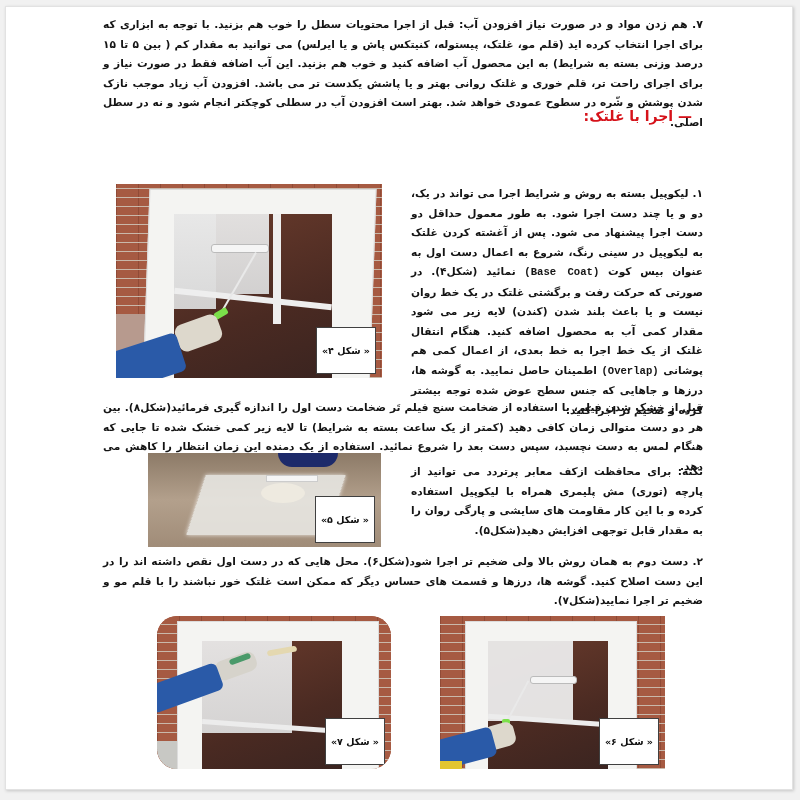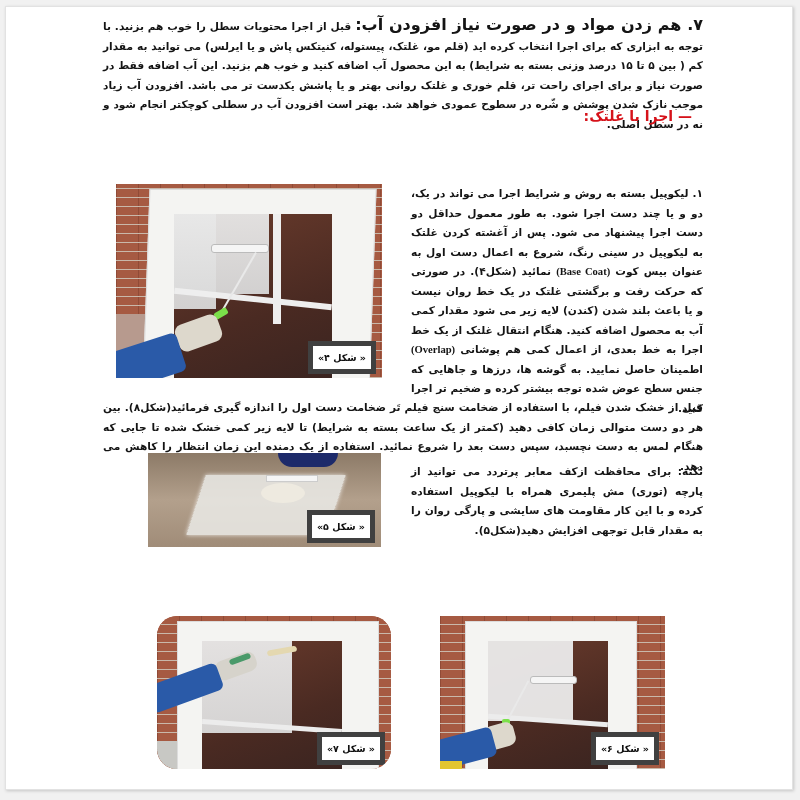--- a/index.html
+++ b/index.html
@@ -23,48 +23,48 @@
     .rtl {
       direction: rtl;
       text-align: justify;
       color: #141414;
       font-size: 10.6px;
       font-weight: bold;
       line-height: 19.5px;
       position: absolute;
     }
     .p-top { left: 97px; top: 8px; width: 600px; }
-    .heading-strong { font-weight: bold; font-size: 16px; }
+    .heading-strong { font-weight: bold; font-size: 11px; }
     .section-heading {
       position: absolute;
       right: 100px; top: 101px;
       direction: rtl;
       color: #d6121a;
       font-size: 14px;
       font-weight: bold;
     }
     .p-intro { left: 97px; top: 136px; width: 600px; }
     .p-step1 { left: 405px; top: 177px; width: 292px; }
     .p-dry { left: 97px; top: 391px; width: 600px; }
     .p-note { left: 405px; top: 455px; width: 292px; }
     .p-step2 { left: 97px; top: 545px; width: 600px; }
-    .latin { direction: ltr; unicode-bidi: embed; font-family: Liberation Serif, serif; margin-top: 36px; }
+    .latin { direction: ltr; unicode-bidi: embed; font-family: Liberation Mono, monospace; margin-top: 36px; }
 
     .photo {
       position: absolute;
       overflow: hidden;
       background: #a65a42;
     }
     .caption {
       position: absolute;
       right: 6px; bottom: 4px;
       background: #ffffff;
-      border: 5px solid #404040;
+      border: 1px solid #404040;
       font-size: 9.5px;
-      padding: 6px 5px;
+      padding: 17px 5px;
       direction: rtl;
       color: #111;
       font-weight: bold;
     }
     
     .brick {
       position: absolute; inset: 0;
       background-color: #a65a42;
       background-image:
         repeating-linear-gradient(0deg, #c9b8aa 0px, #c9b8aa 1px, transparent 1px, transparent 9px),
@@ -155,20 +155,21 @@
     <div style="position:absolute; inset:0; background:linear-gradient(180deg,#8c7a67 0%,#b3a08c 50%,#a08c78 100%);"></div>
     <div style="position:absolute; left:130px; top:0; width:60px; height:14px; background:#1d2a6a; border-radius:0 0 20px 20px;"></div>
     <div style="position:absolute; left:48px; top:22px; width:140px; height:60px; background:rgba(235,235,232,0.85); transform:skewX(-18deg); box-shadow:0 0 4px rgba(255,255,255,0.8);"></div>
     <div style="position:absolute; left:113px; top:30px; width:44px; height:20px; background:#eeeae0; border-radius:50%;"></div>
     <div style="position:absolute; left:118px; top:22px; width:50px; height:5px; background:#f5f5f5; border:1px solid #ccc;"></div>
     <div class="caption">« شکل ۵»</div>
   </div>
 
   <div class="rtl p-note">نکته: برای محافظت ازکف معابر پرتردد می توانید از پارچه (توری) مش پلیمری همراه با لیکوپیل استفاده کرده و با این کار مقاومت های سایشی و پارگی روان را به مقدار قابل توجهی افزایش دهید(شکل۵).</div>
 
+  <div class="rtl p-step2">۲. دست دوم به همان روش بالا ولی ضخیم تر اجرا شود(شکل۶). محل هایی که در دست اول نقص داشته اند را در این دست اصلاح کنید. گوشه ها، درزها و قسمت های حساس دیگر که ممکن است غلتک خور نباشند را با قلم مو و ضخیم تر اجرا نمایید(شکل۷).</div>
 
   <div class="photo" style="left:151px; top:609px; width:234px; height:153px;border-radius:20px;">
     <div class="brick"></div>
     <div style="position:absolute; left:0; top:125px; width:28px; height:28px; background:#c8c8c4;"></div>
     <div class="frame-outer" style="left:20px; top:5px; width:200px; height:160px;"></div>
     <div class="glass" style="left:45px; top:25px; width:140px; height:130px;"></div>
     <div class="paint" style="left:45px; top:25px; width:90px; height:92px; background:linear-gradient(180deg,#eaeaea,#dcdcdc);"></div>
     <div style="position:absolute; left:45px; top:108px; width:140px; height:5px; background:#ececec; transform:rotate(4deg);"></div>
     <div style="position:absolute; left:110px; top:32px; width:30px; height:6px; background:#e4d8b0; border-radius:3px; transform:rotate(-10deg);"></div>
     <div class="glove" style="left:58px; top:40px; width:42px; height:20px; transform:rotate(-20deg); background:#d6d3cb;"></div>

